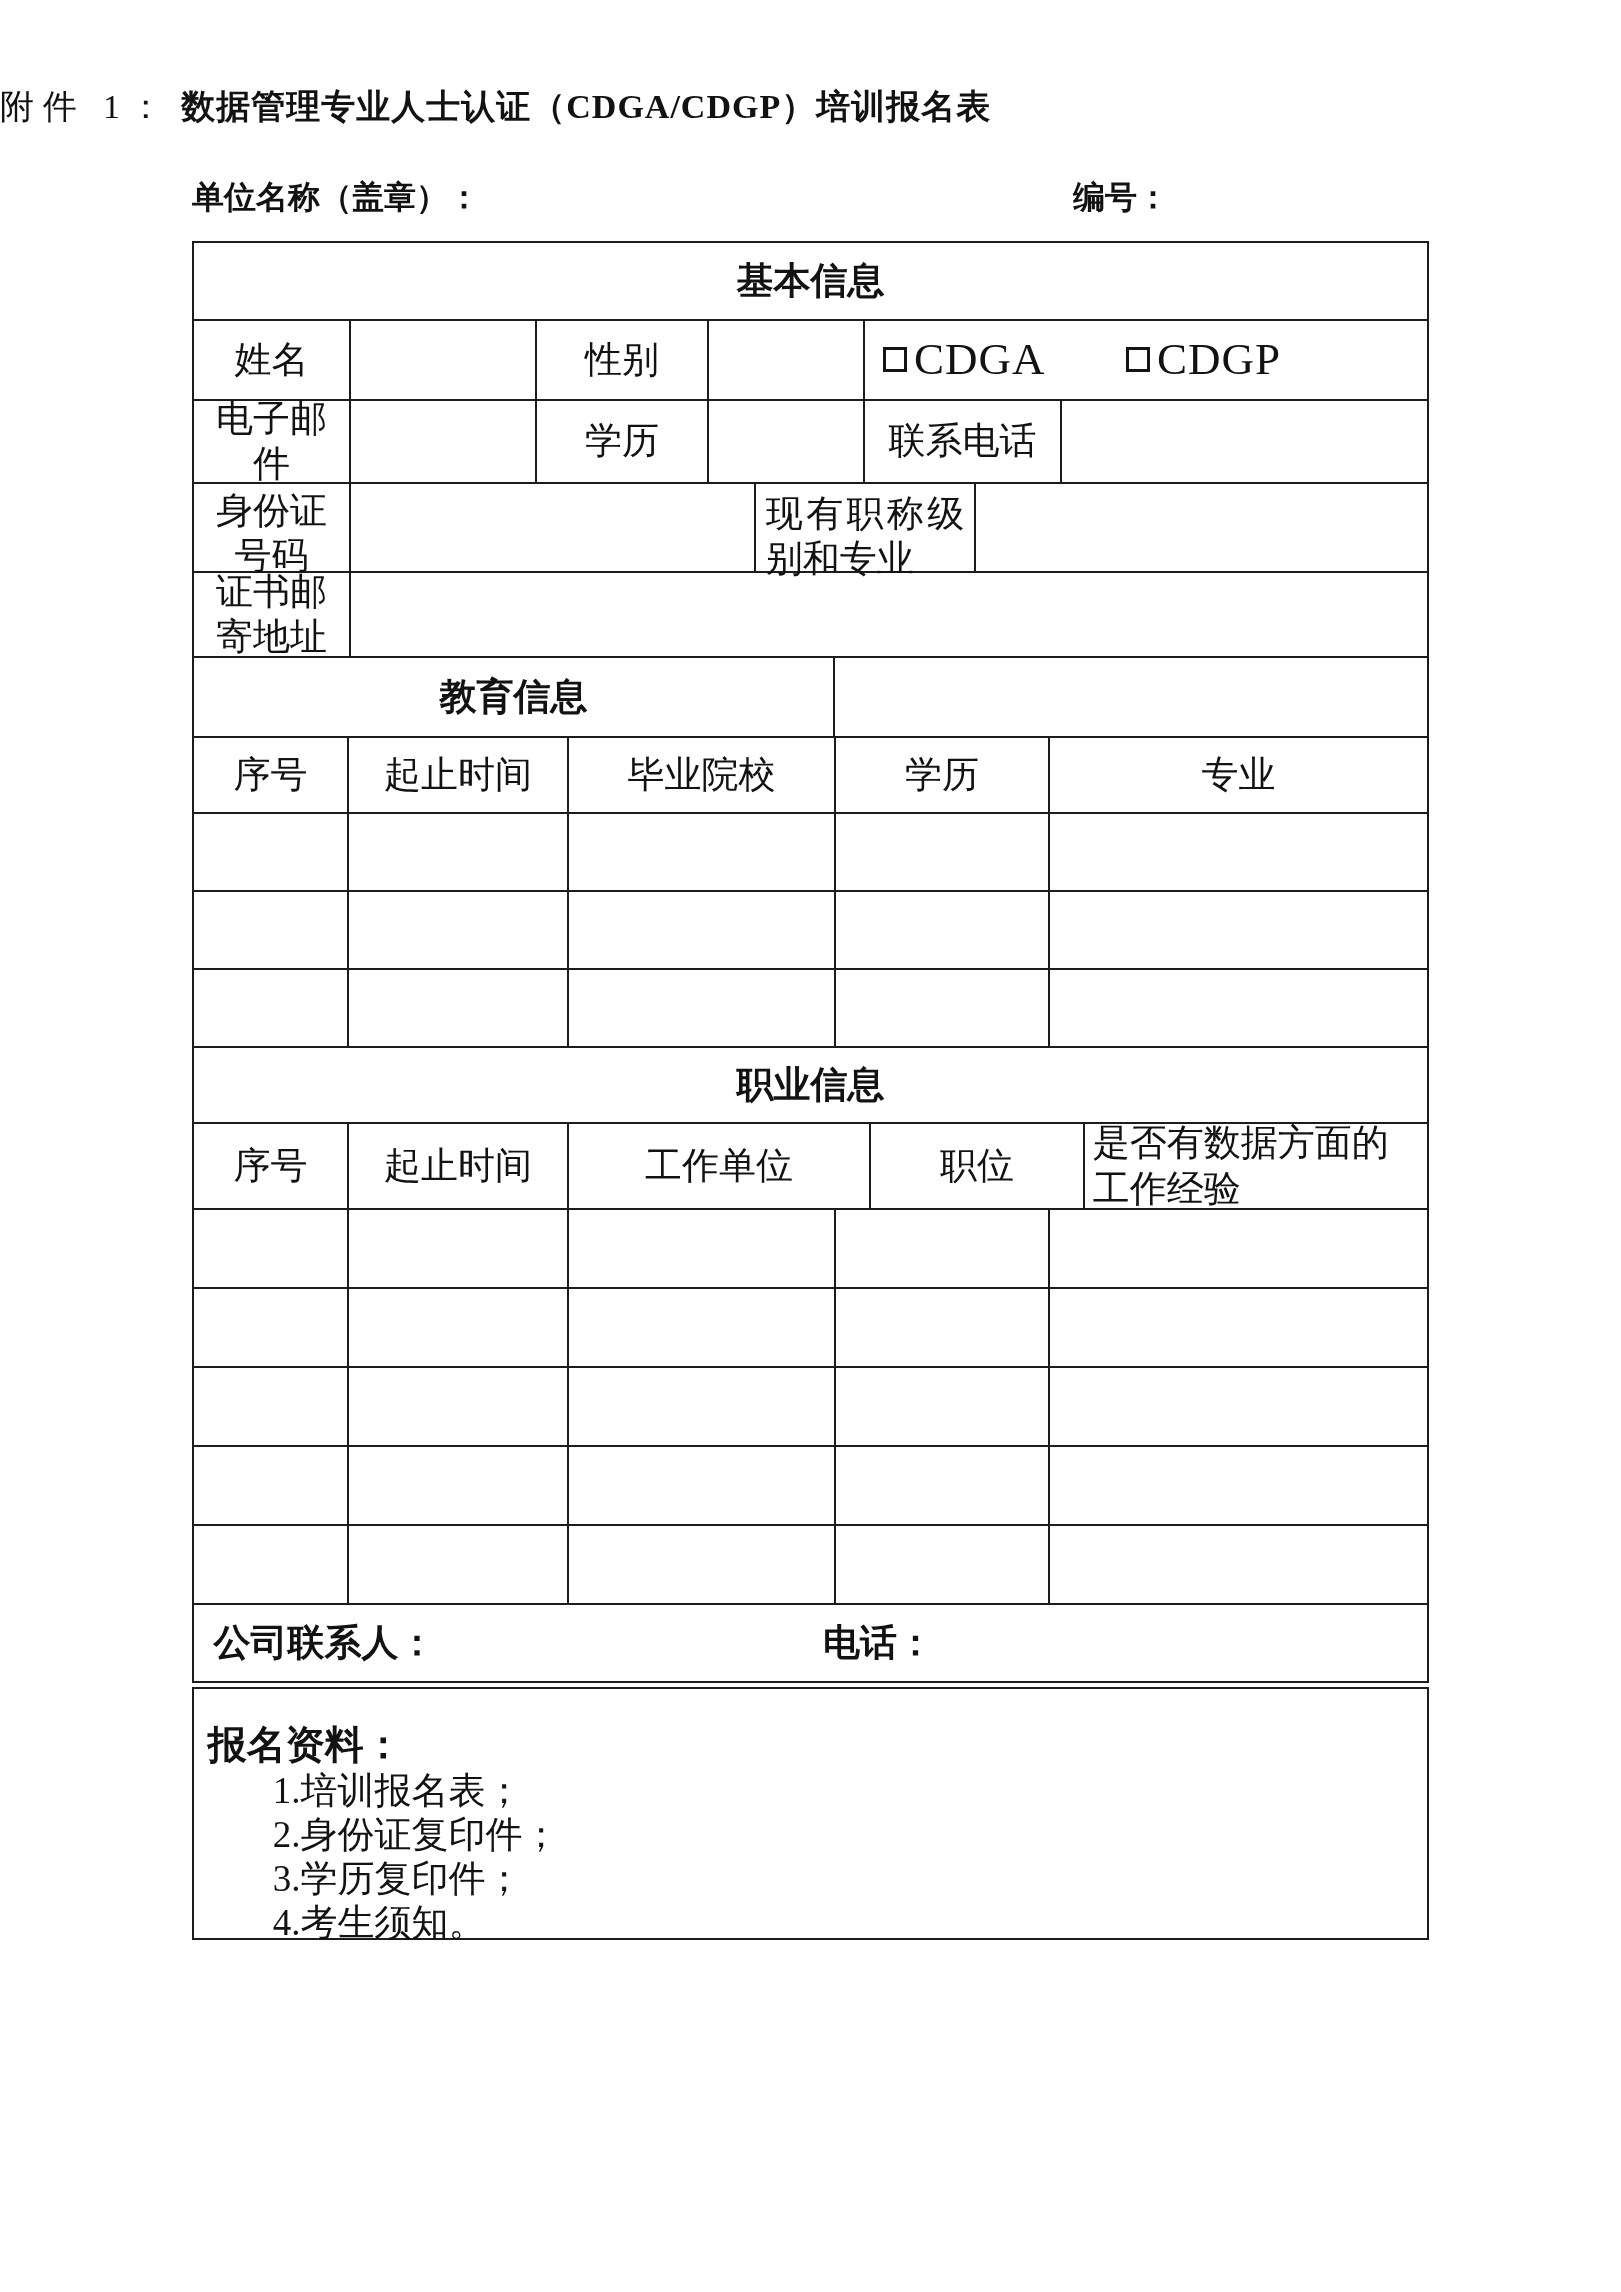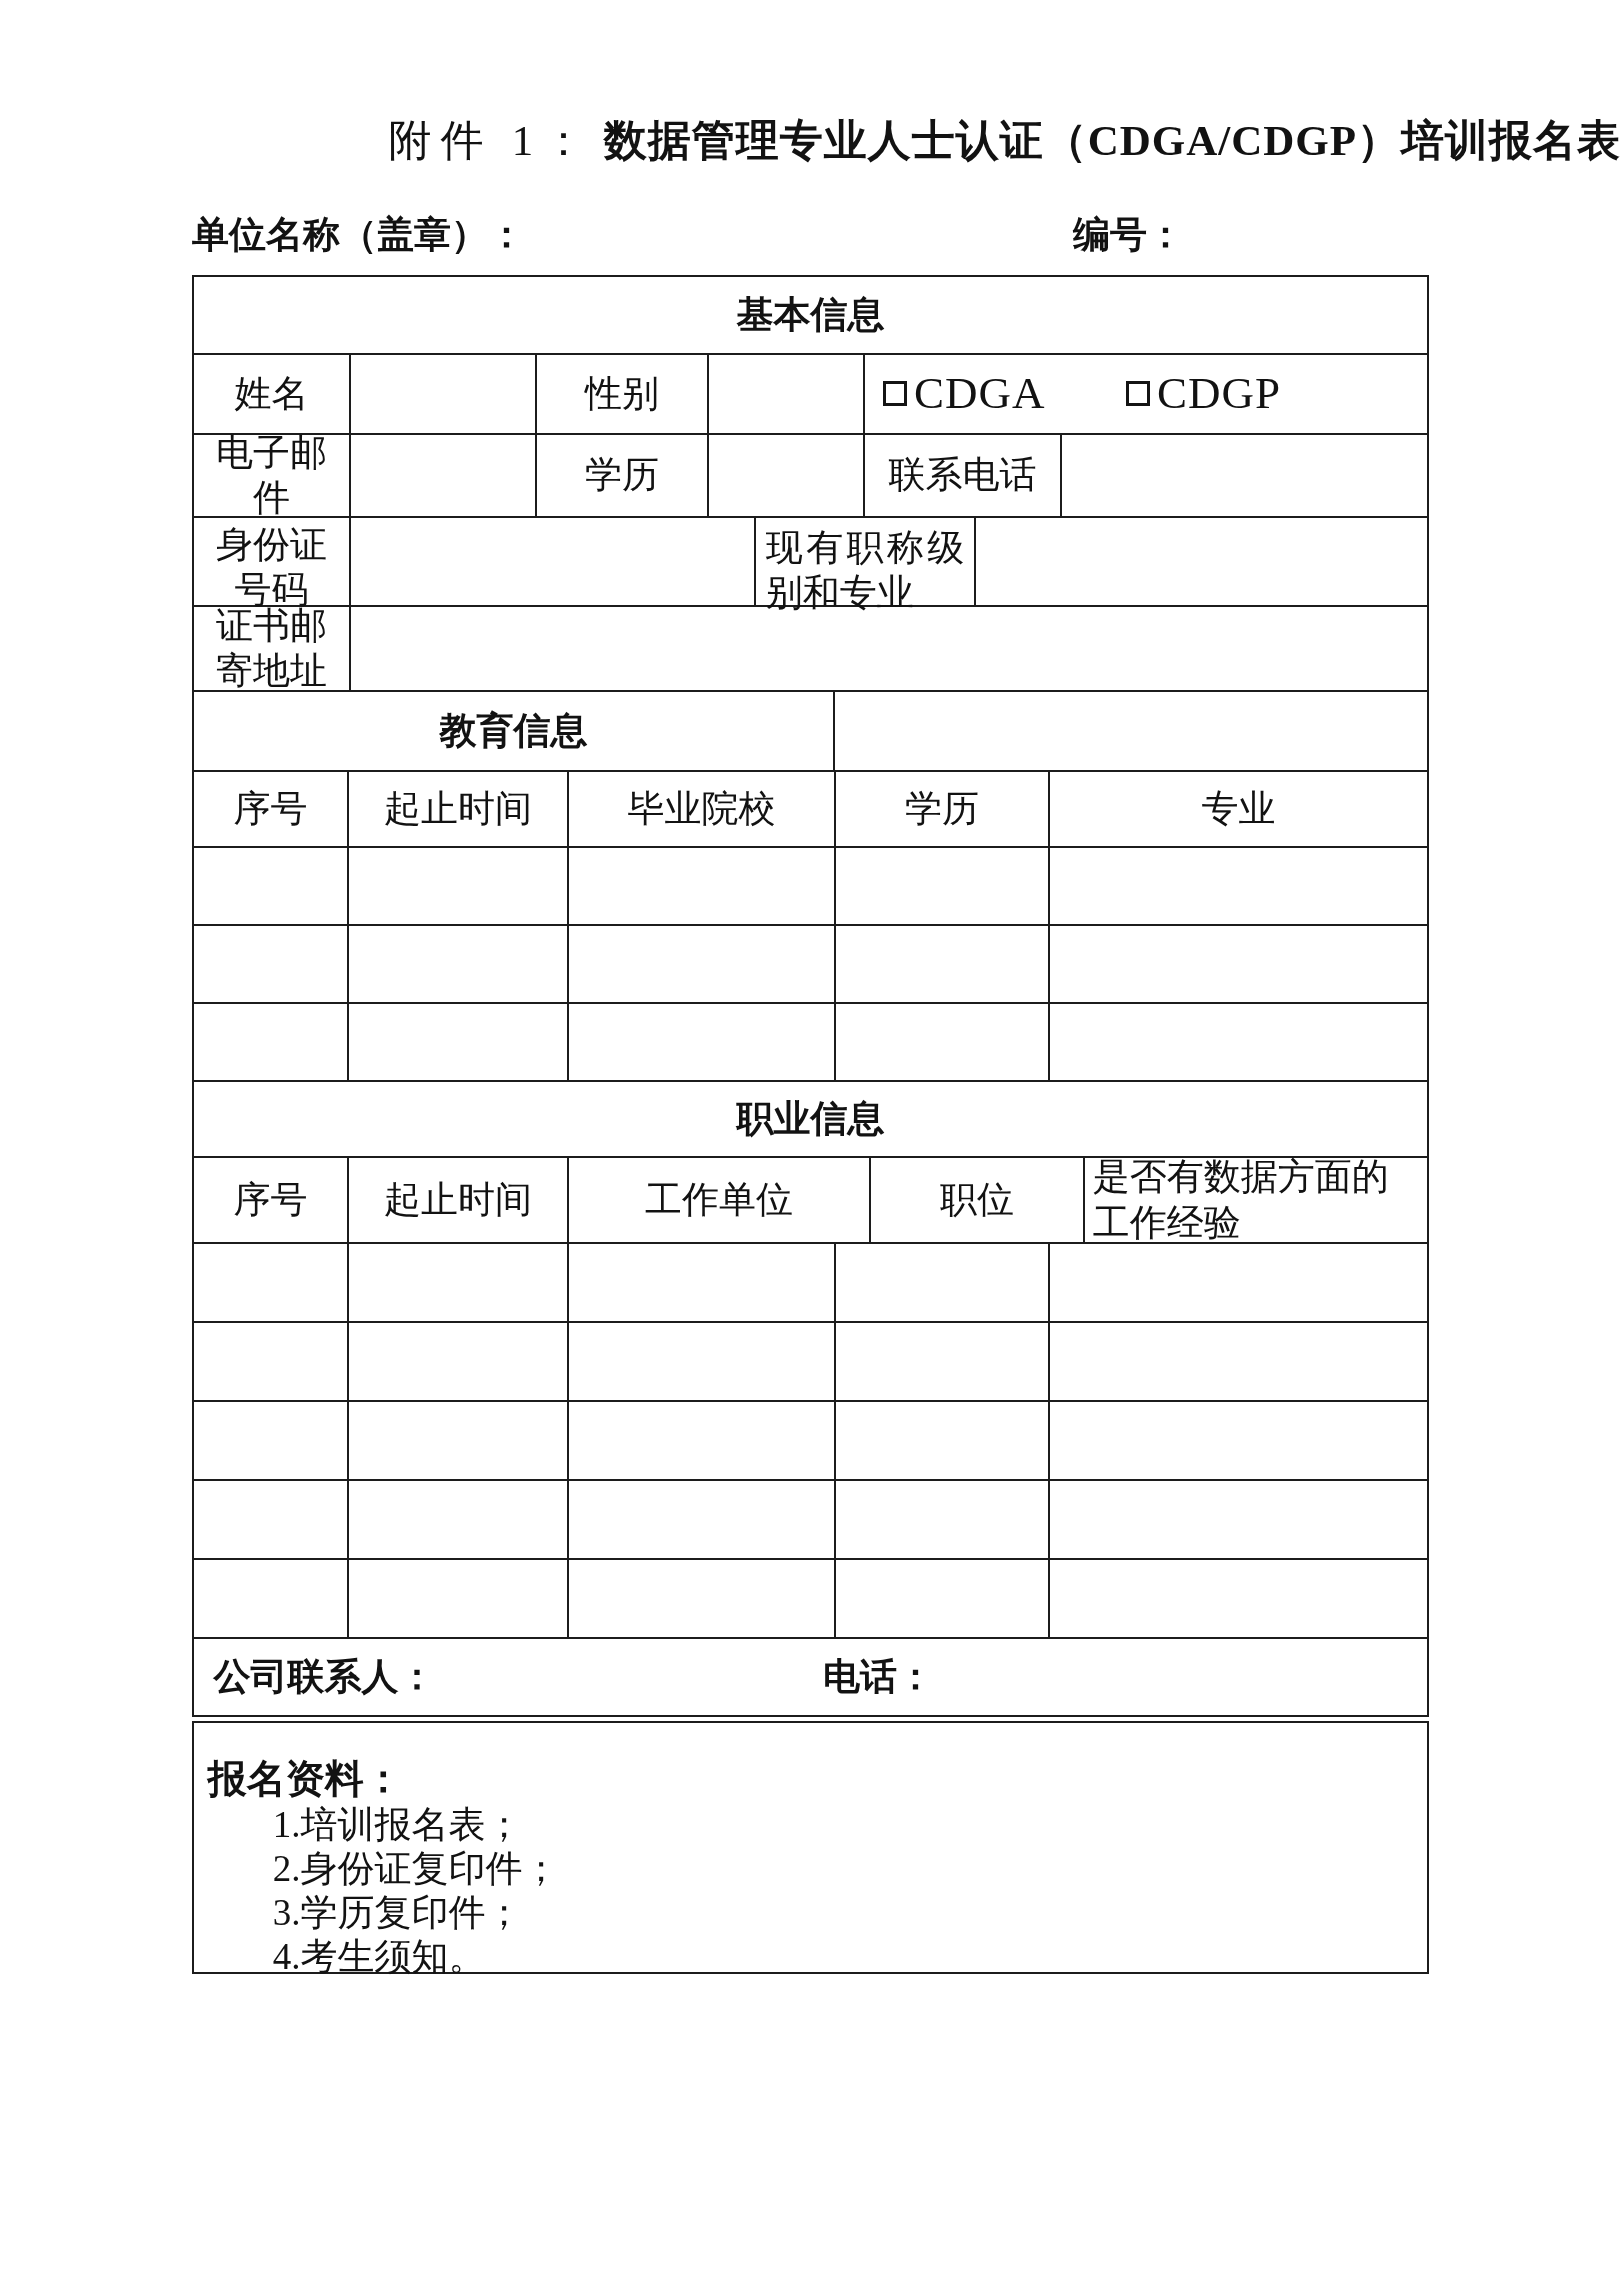--- a/index.html
+++ b/index.html
@@ -6,35 +6,35 @@
   .page{
     position:relative;
     width:1621px;height:2293px;
     background:#ffffff;
     font-family:"Liberation Serif","DejaVu Serif",serif;
     color:#121212;
     overflow:hidden;
   }
   
   .title-row{
-    padding-top:114px;
-    text-align:right;
-    font-size:43px;
+    padding-top:80px;
+    text-align:left;
+    font-size:34px;
     line-height:53px;
     white-space:nowrap;
   }
   .title-prefix{font-weight:400;letter-spacing:8.8px;margin-right:9.8px;}
   .title-main{font-weight:700;letter-spacing:1px;}
   
   .meta-row{
     position:relative;
     width:1237px;
     margin:43px 0 16px 192px;
     height:39px;
-    font-size:37px;
+    font-size:32px;
     font-weight:700;
   }
   .meta-serial{position:absolute;left:881px;top:0;}
   
   .tbl{
     width:1237px;
     margin:25.5px 0 0 192px;
     border:2.9px solid #1c1c1c;
     box-sizing:border-box;
   }

